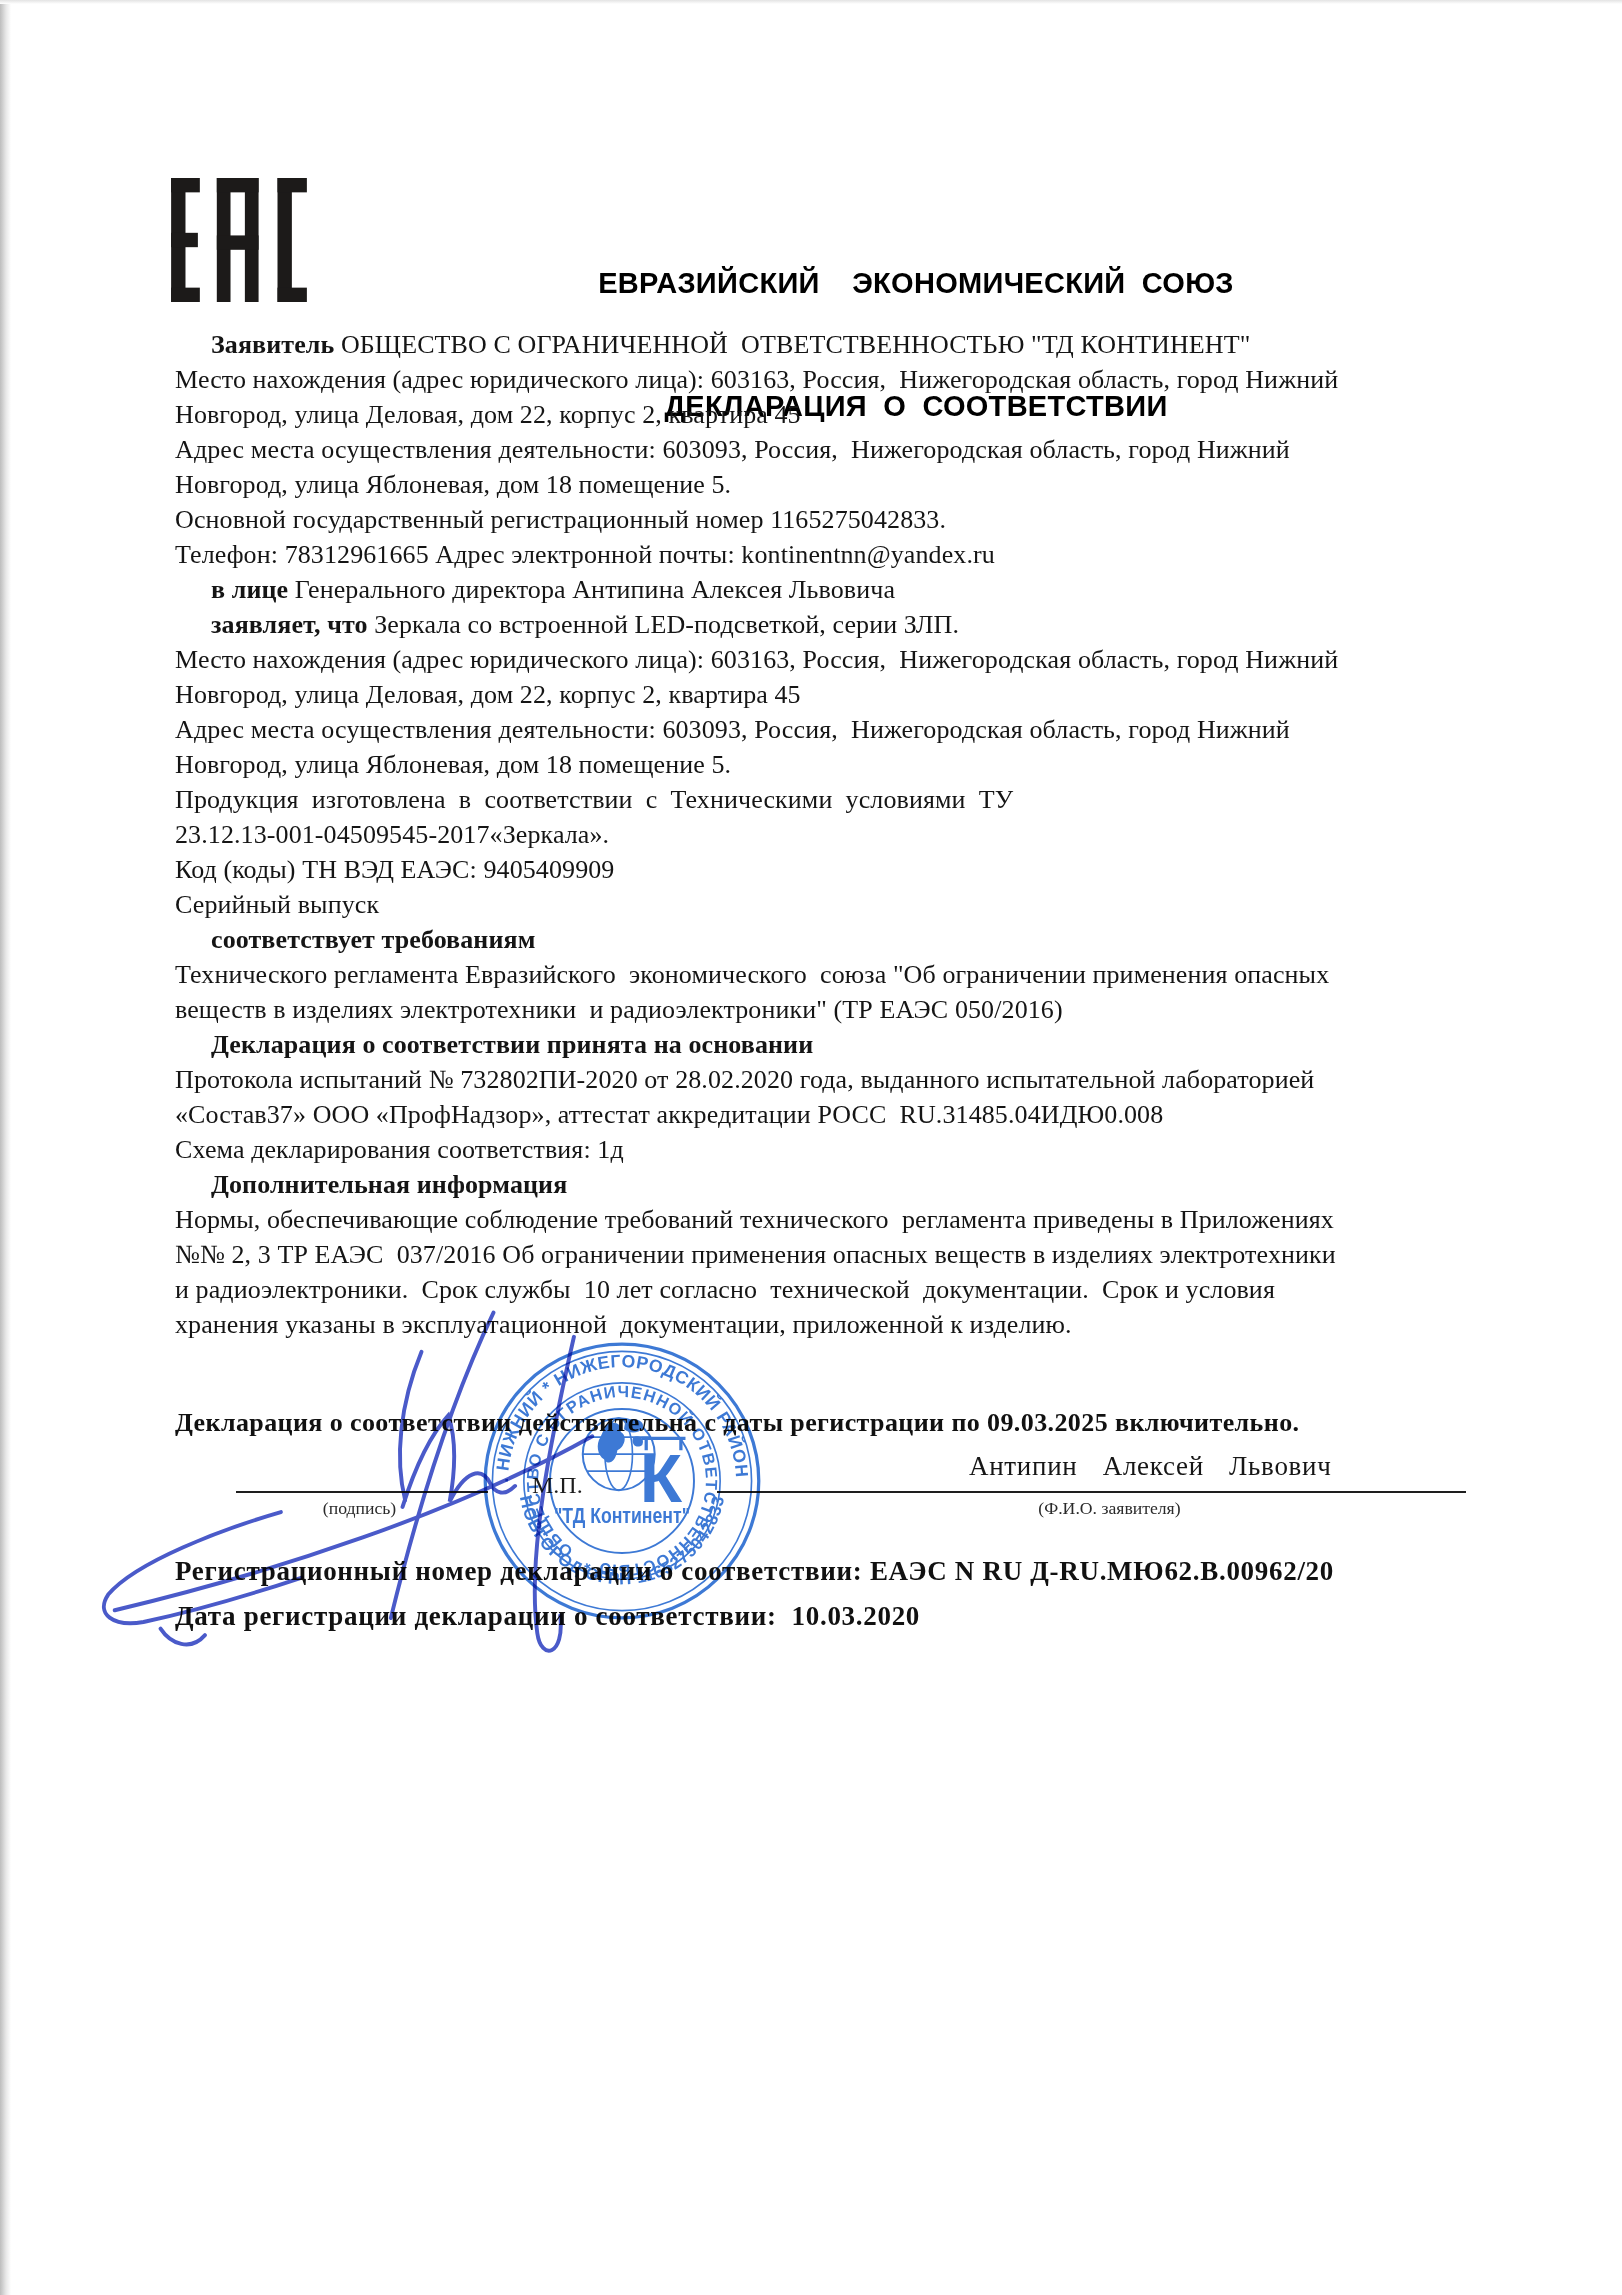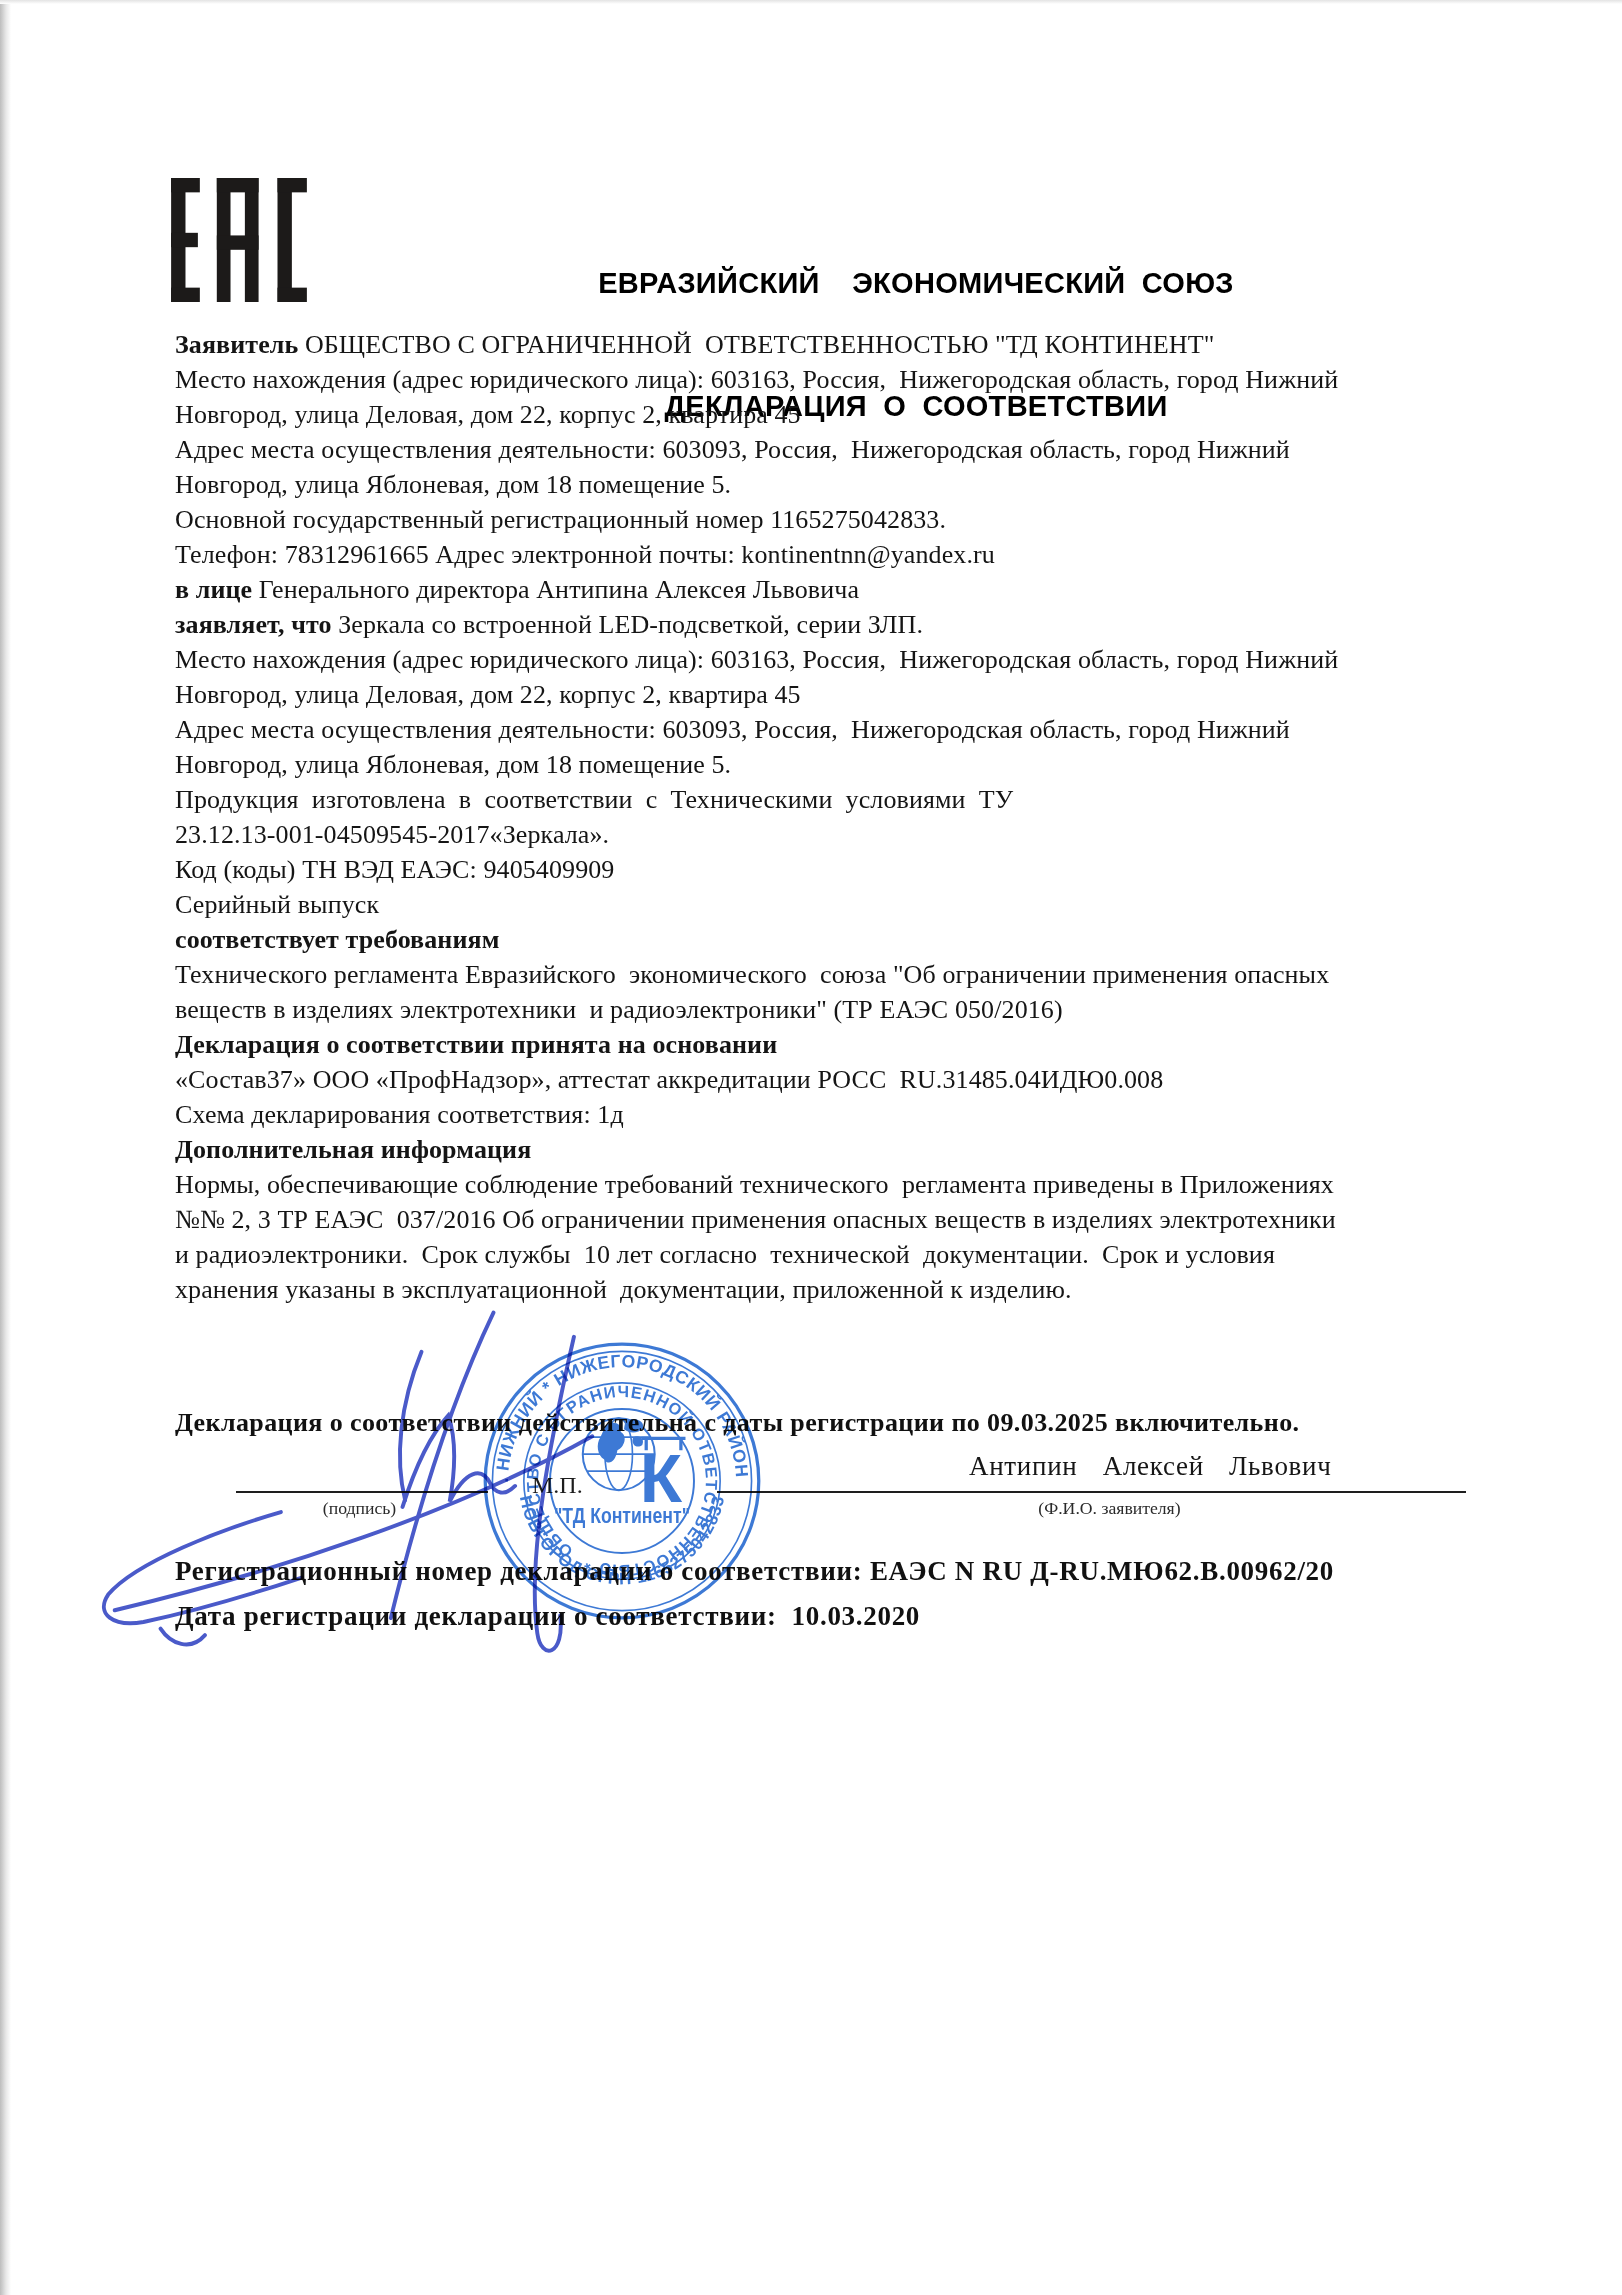--- a/index.html
+++ b/index.html
@@ -12,21 +12,21 @@
 
   .eac-logo{position:absolute;left:171px;top:178px;width:136px;height:124px;}
 
   .title{position:absolute;left:360px;top:181px;width:1112px;text-align:center;
         font-family:"Liberation Sans",sans-serif;font-weight:bold;font-size:29px;
         color:#000000;letter-spacing:0.3px;word-spacing:7.9px;line-height:41px;white-space:pre;}
 
   .body-block{position:absolute;left:175px;top:327px;width:1309px;}
   .bodyline{height:35px;line-height:35px;font-size:26px;white-space:pre;
         color:#151515;letter-spacing:0.1px;}
-  .bodyline b{font-weight:bold;}
+  .bodyline b{font-weight:bold;margin-left:36px;}
 
   .validity{position:absolute;left:175px;top:1408px;font-size:26px;font-weight:bold;
         white-space:pre;letter-spacing:0.4px;color:#111;}
 
   .holder-name{position:absolute;left:940px;top:1451px;font-size:27px;
         letter-spacing:0.7px;word-spacing:5.2px;color:#161616;white-space:pre;margin-left:29px;}
   .rule{position:absolute;height:2px;background:#1e1e1e;}
   .rule.left-rule{left:236px;top:1491px;width:252px;}
   .rule.right-rule{left:717px;top:1491px;width:749px;}
   .caption{position:absolute;font-size:17.7px;color:#2a2a2a;text-align:center;white-space:pre;}
@@ -94,20 +94,21 @@
       <div class="bodyline"><span>Адрес места осуществления деятельности: 603093, Россия,  Нижегородская область, город Нижний</span></div>
       <div class="bodyline"><span>Новгород, улица Яблоневая, дом 18 помещение 5.</span></div>
       <div class="bodyline"><span>Продукция  изготовлена  в  соответствии  с  Техническими  условиями  ТУ</span></div>
       <div class="bodyline"><span>23.12.13-001-04509545-2017«Зеркала».</span></div>
       <div class="bodyline"><span>Код (коды) ТН ВЭД ЕАЭС: 9405409909</span></div>
       <div class="bodyline"><span>Серийный выпуск</span></div>
       <div class="bodyline"><b>соответствует требованиям</b></div>
       <div class="bodyline"><span>Технического регламента Евразийского  экономического  союза "Об ограничении применения опасных</span></div>
       <div class="bodyline"><span>веществ в изделиях электротехники  и радиоэлектроники" (ТР ЕАЭС 050/2016)</span></div>
       <div class="bodyline"><b>Декларация о соответствии принята на основании</b></div>
+      <div class="bodyline"><span>Протокола испытаний № 732802ПИ-2020 от 28.02.2020 года, выданного испытательной лабораторией</span></div>
       <div class="bodyline"><span>«Состав37» ООО «ПрофНадзор», аттестат аккредитации РОСС  RU.31485.04ИДЮ0.008</span></div>
       <div class="bodyline"><span>Схема декларирования соответствия: 1д</span></div>
       <div class="bodyline"><b>Дополнительная информация</b></div>
       <div class="bodyline"><span>Нормы, обеспечивающие соблюдение требований технического  регламента приведены в Приложениях</span></div>
       <div class="bodyline"><span>№№ 2, 3 ТР ЕАЭС  037/2016 Об ограничении применения опасных веществ в изделиях электротехники</span></div>
       <div class="bodyline"><span>и радиоэлектроники.  Срок службы  10 лет согласно  технической  документации.  Срок и условия</span></div>
       <div class="bodyline"><span>хранения указаны в эксплуатационной  документации, приложенной к изделию.</span></div>
     </div>
 
   <div class="validity">Декларация о соответствии действительна с даты регистрации по 09.03.2025 включительно.</div>

